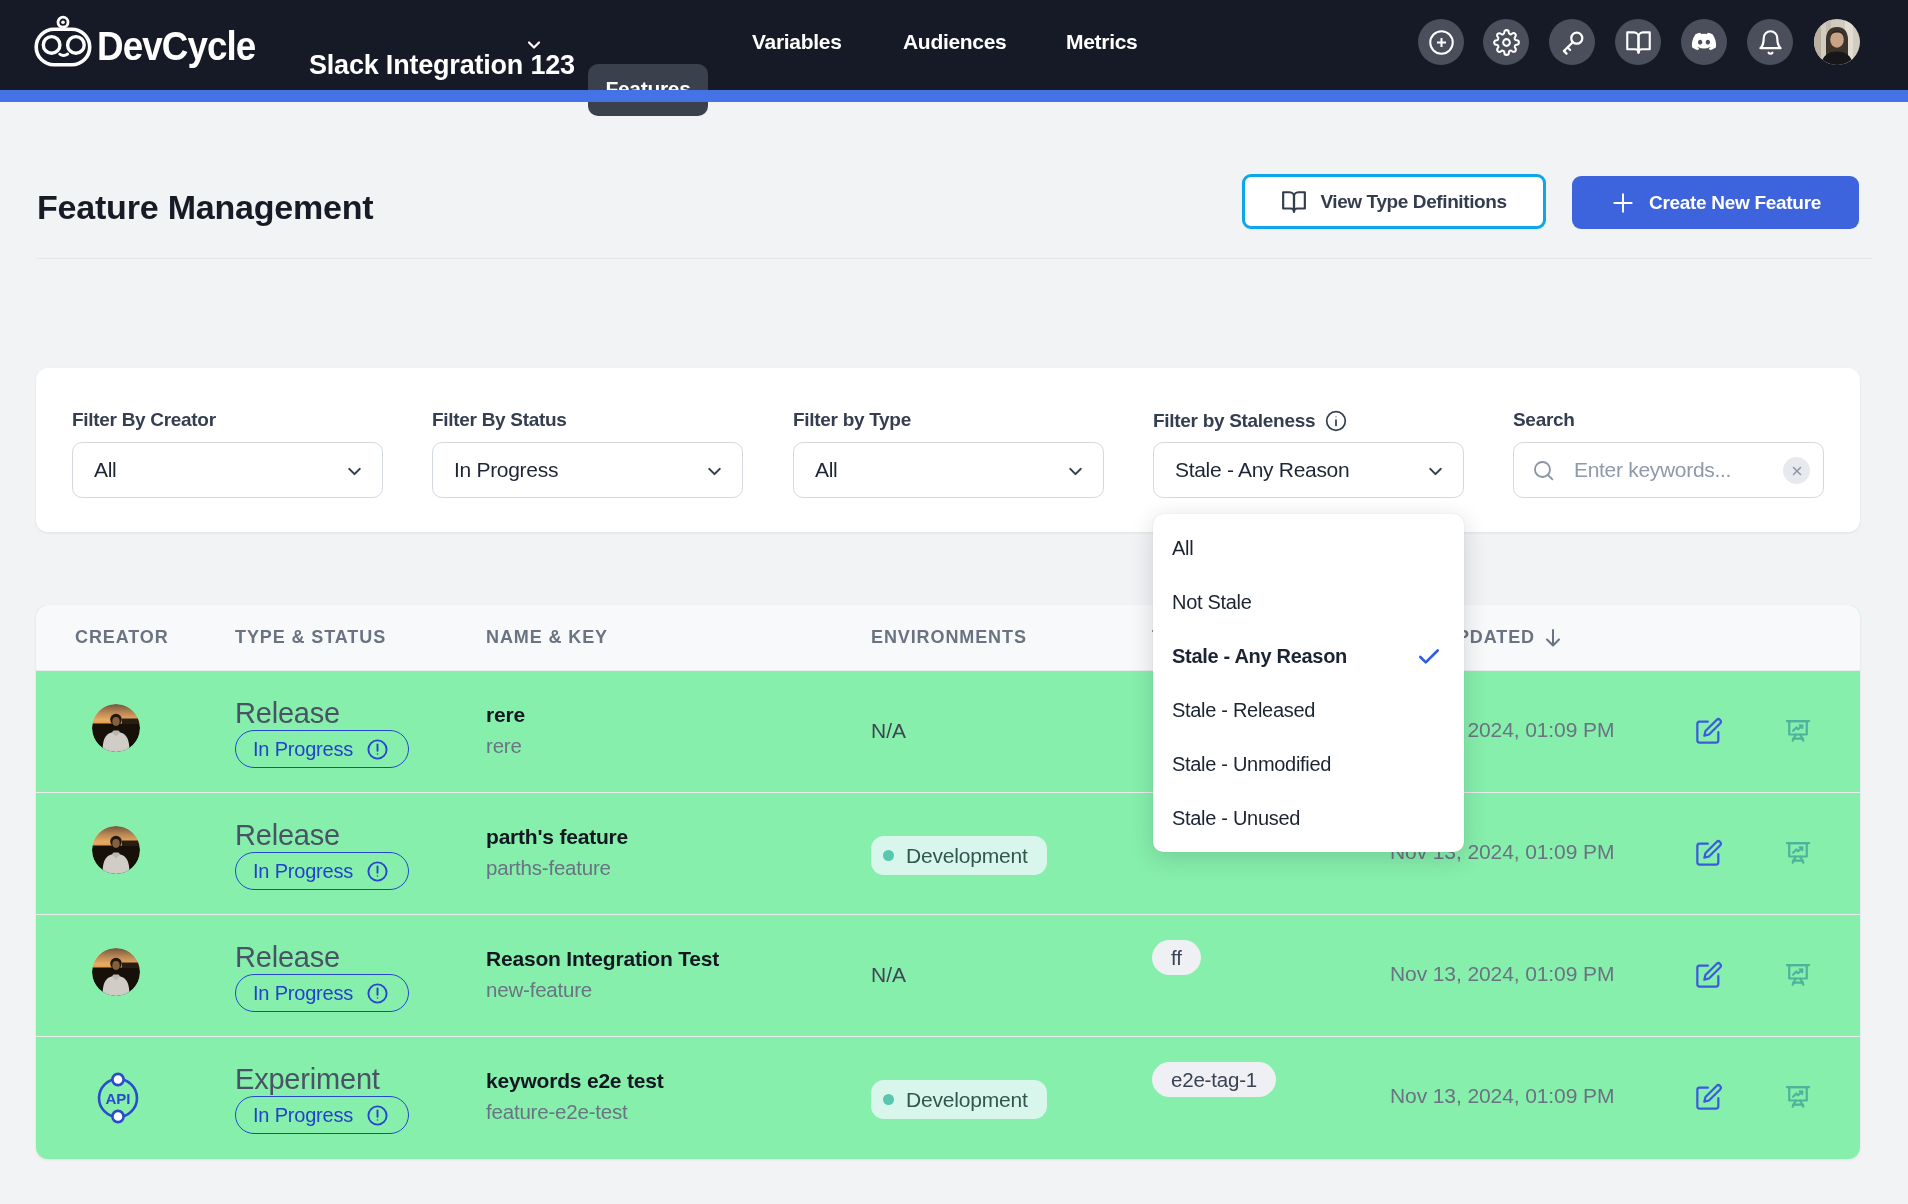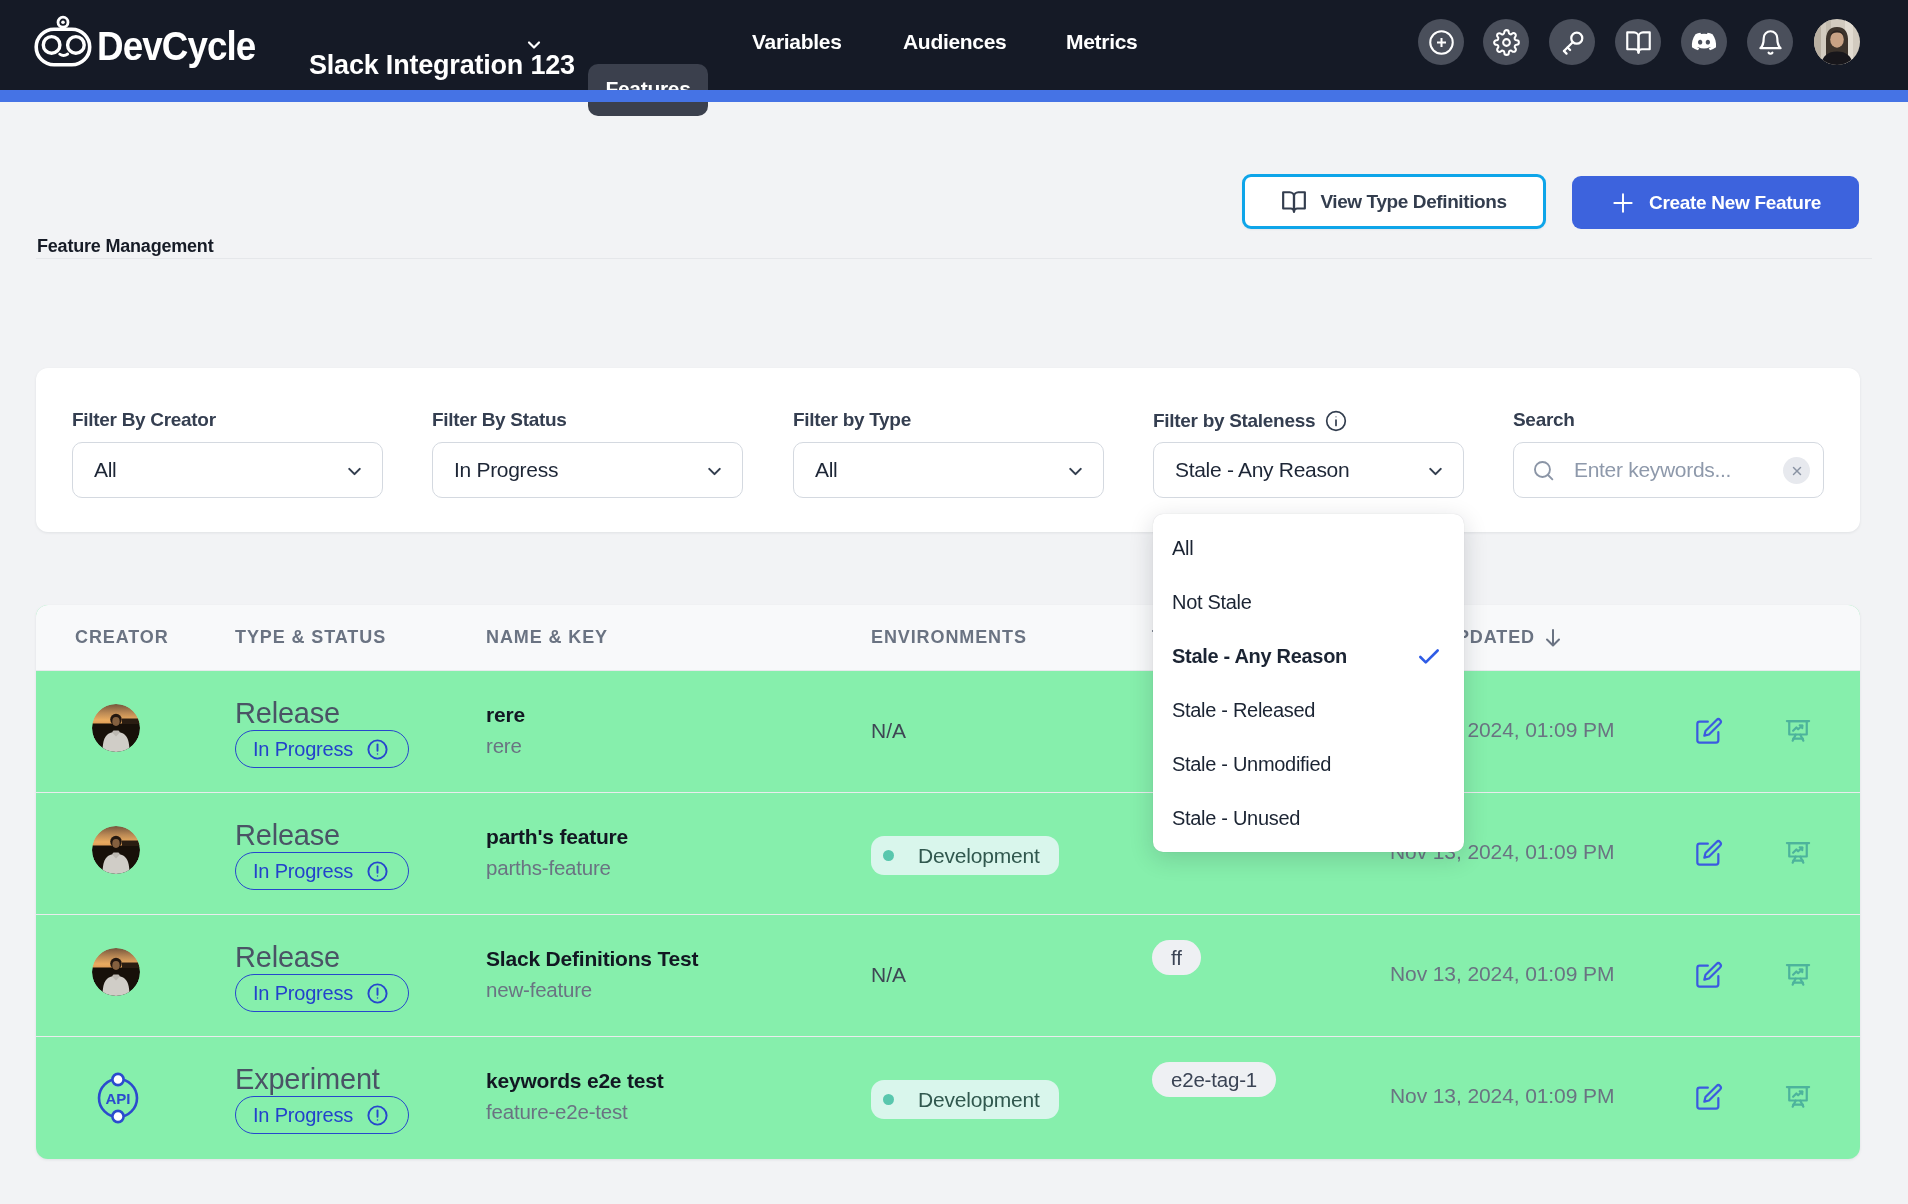--- a/index.html
+++ b/index.html
@@ -9,21 +9,21 @@
 
 .nav { position:absolute; left:0; top:0; width:1908px; height:90px; background:#151a26; }
 .bluebar { position:absolute; left:0; top:90px; width:1908px; height:12px; background:#4573e5; }
 .logo-text { position:absolute; left:97px; top:24px; color:#fff; font-size:40px; font-weight:700; letter-spacing:-1px; transform:scaleX(0.92); transform-origin:0 0; }
 .proj { position:absolute; left:309px; top:30px; color:#fff; font-size:27px; font-weight:700; letter-spacing:-0.2px;margin-top:20px; }
 .navlink { position:absolute; top:30px; color:#fff; font-size:21px; font-weight:700; letter-spacing:-0.3px; }
 .navpill { position:absolute; left:588px; top:16px; width:120px; height:52px; background:#3b404d; border-radius:10px;margin-top:48px; }
 .navpill span { position:absolute; left:0; right:0; top:13px; text-align:center; color:#fff; font-size:21px; font-weight:700; letter-spacing:-0.3px; }
 .iconbtn { position:absolute; top:19px; width:46px; height:46px; border-radius:50%; background:#4a4f5b; display:flex; align-items:center; justify-content:center; }
 
-.h1 { position:absolute; left:37px; top:188px; font-size:18px; font-weight:700; color:#161b26; letter-spacing:-0.2px;margin-top:48px; }
+.h1 { position:absolute; left:37px; top:188px; font-size:34px; font-weight:700; color:#161b26; letter-spacing:-0.2px; }
 .btn-white { position:absolute; left:1242px; top:174px; width:304px; height:55px; background:#fff; border:3px solid #0ea5e9; border-radius:9px; box-shadow:0 1px 2px rgba(16,24,40,.05); display:flex; align-items:center; justify-content:center; gap:13px; color:#333d4e; font-size:19px; font-weight:700; letter-spacing:-0.4px; }
 .btn-blue { position:absolute; left:1572px; top:176px; width:287px; height:53px; background:#3d63dd; border-radius:9px; display:flex; align-items:center; justify-content:center; gap:13px; color:#fff; font-size:19px; font-weight:700; letter-spacing:-0.3px; }
 .divider { position:absolute; left:36px; top:258px; width:1836px; height:1px; background:#e5e7ea; }
 
 .fcard { position:absolute; left:36px; top:368px; width:1824px; height:164px; background:#fff; border-radius:12px; box-shadow:0 1px 3px rgba(16,24,40,.08); }
 .fcol { position:absolute; top:41px; width:311px; }
 .flabel { font-size:19px; font-weight:700; color:#343e50; letter-spacing:-0.3px; display:flex; align-items:center; gap:9px; }
 .fselect { position:absolute; top:33px; left:0; width:311px; height:56px; border:1px solid #d4d9e0; border-radius:10px; background:#fff; }
 .fselect .val { position:absolute; left:21px; top:15px; font-size:21px; color:#1d2636; letter-spacing:-0.3px; }
 .fselect svg.chev { position:absolute; right:17px; top:18px; }
@@ -36,21 +36,21 @@
 .tcard { position:absolute; left:36px; top:605px; width:1824px; height:554px; background:#86efac; border-radius:12px; box-shadow:0 1px 3px rgba(16,24,40,.08); }
 .thead { position:absolute; left:0; top:0; width:1824px; height:66px; background:#f8f9fa; border-bottom:1px solid #e7e9ec; border-radius:12px 12px 0 0; }
 .th { position:absolute; top:22px; font-size:18px; font-weight:700; color:#6a7382; letter-spacing:0.9px; }
 .trow { position:absolute; left:0; width:1824px; height:122px; border-bottom:1px solid #eaecee; }
 .trow:last-child { border-bottom:none; }
 .typename { position:absolute; left:199px; top:26px; font-size:29px; color:#4a5365; letter-spacing:-0.2px; }
 .badge { position:absolute; left:199px; top:59px; height:38px; border:1.6px solid #2647cd; border-radius:19px; display:flex; align-items:center; gap:13px; padding:0 19px 0 17px; color:#2342cb; font-size:20px; letter-spacing:-0.2px; }
 .fname { position:absolute; left:450px; top:32px; font-size:21px; font-weight:700; color:#121722; letter-spacing:-0.2px; }
 .fkey { position:absolute; left:450px; top:63px; font-size:20.5px; color:#6a7382; letter-spacing:-0.2px; }
 .navalue { position:absolute; left:835px; top:48px; font-size:21px; color:#3e4654; }
-.envpill { position:absolute; left:835px; top:43px; height:39px; background:#d9f6ec; border-radius:13px; display:flex; align-items:center; gap:24px; padding:0 19px 0 12px; color:#30584e; font-size:21px; letter-spacing:0.2px; letter-spacing:-0.2px; }
+.envpill { position:absolute; left:835px; top:43px; height:39px; background:#d9f6ec; border-radius:13px; display:flex; align-items:center; gap:12px; padding:0 19px 0 12px; color:#30584e; font-size:21px; letter-spacing:0.2px; letter-spacing:-0.2px; }
 .envpill i { width:11px; height:11px; border-radius:50%; background:#58c7ad; }
 .tag { position:absolute; left:1116px; height:35px; background:#eef0f3; border-radius:18px; display:flex; align-items:center; padding:0 19px; color:#3a4354; font-size:20.5px; letter-spacing:-0.2px; }
 .date { position:absolute; left:1354px; top:47px; font-size:21px; color:#6a7382; letter-spacing:-0.1px; }
 .rowicon { position:absolute; top:46px; }
 .avatar { position:absolute; left:56px; top:33px; width:48px; height:48px; border-radius:50%; overflow:hidden; }
 </style>
 </head>
 <body>
 
 <div class="nav">
@@ -319,21 +319,21 @@
         </svg></div>
     <div class="typename">Release</div>
     <div class="badge">
         <span>In Progress</span>
         <svg width="23" height="23" viewBox="0 0 24 24" fill="none" stroke="#2647cd" stroke-width="2">
           <circle cx="12" cy="12" r="9.5"></circle>
           <line x1="12" y1="6.8" x2="12" y2="13.4" stroke-linecap="round"></line>
           <circle cx="12" cy="16.8" r="0.8" fill="#2647cd" stroke="none"></circle>
         </svg>
       </div>
-    <div class="fname">Slack Definitions Test</div>
+    <div class="fname">Reason Integration Test</div>
     <div class="fkey">new-feature</div>
     <div class="navalue">N/A</div>
     <div class="tag" style="top:25px">ff</div>
     <div class="date">Nov 13, 2024, 01:09 PM</div>
     <div class="rowicon" style="left:1659px"><svg width="28" height="28" viewBox="0 0 28 28">
           <use href="#editic"></use>
         </svg></div>
     <div class="rowicon" style="left:1748px"><svg width="28" height="28" viewBox="0 0 28 28">
           <use href="#chartic"></use>
         </svg></div>

